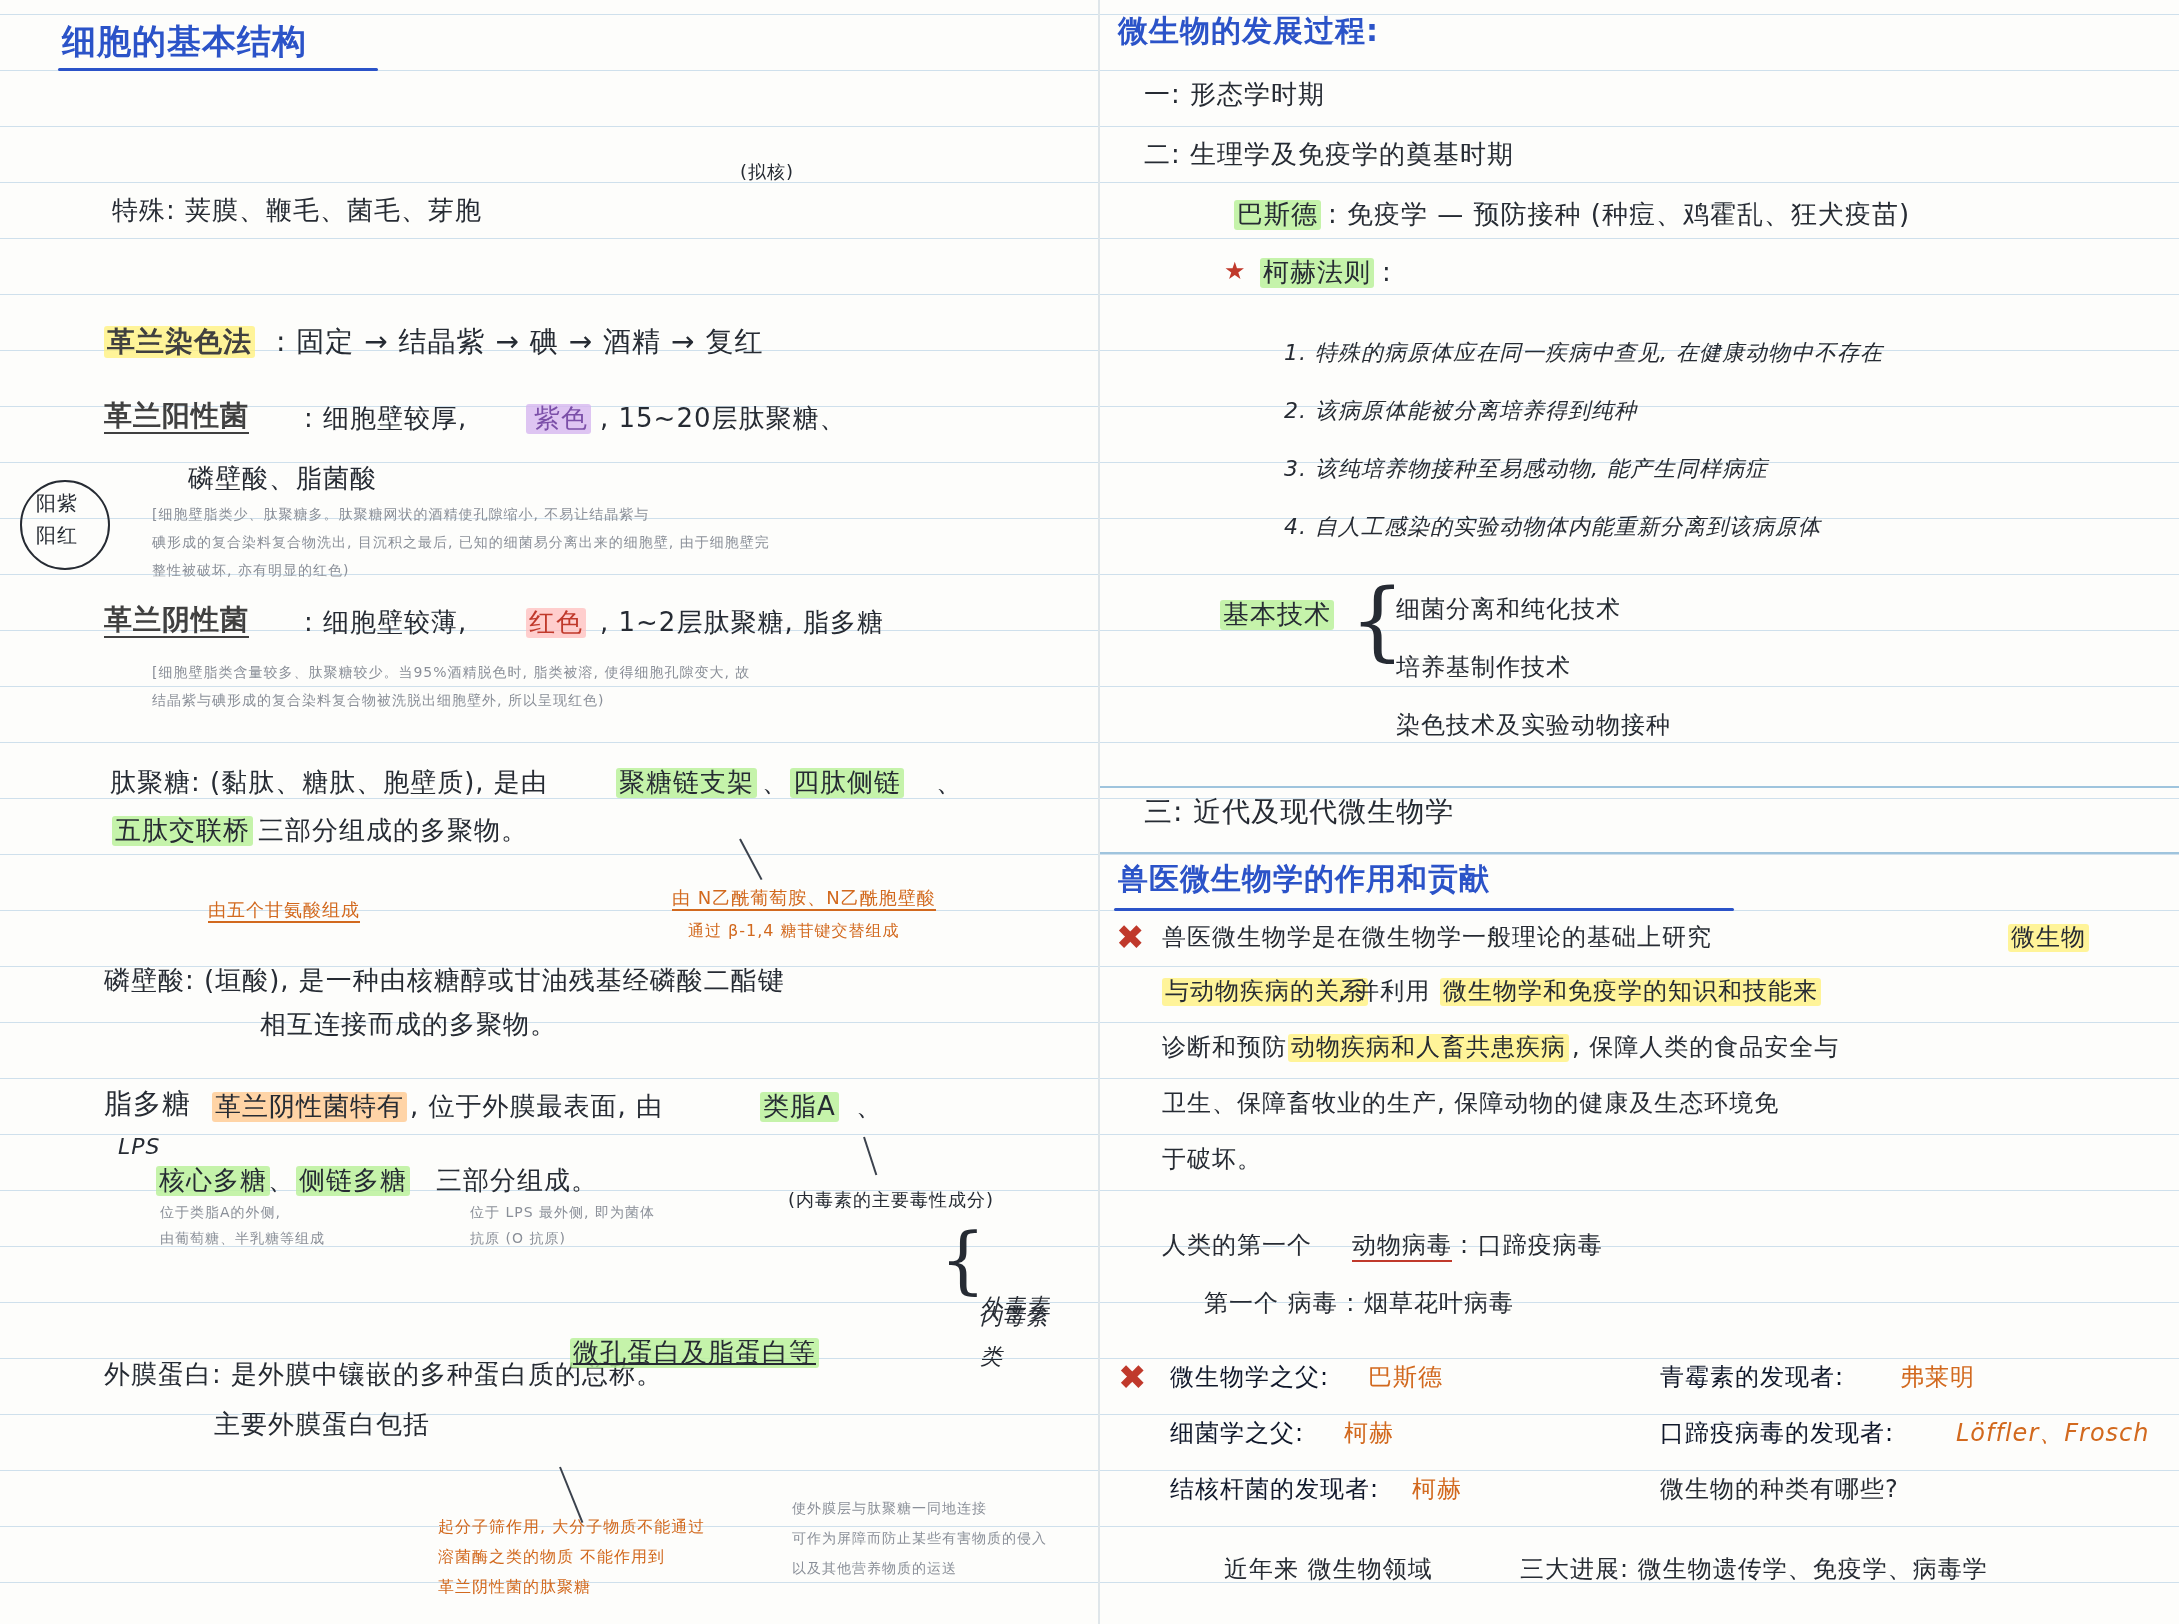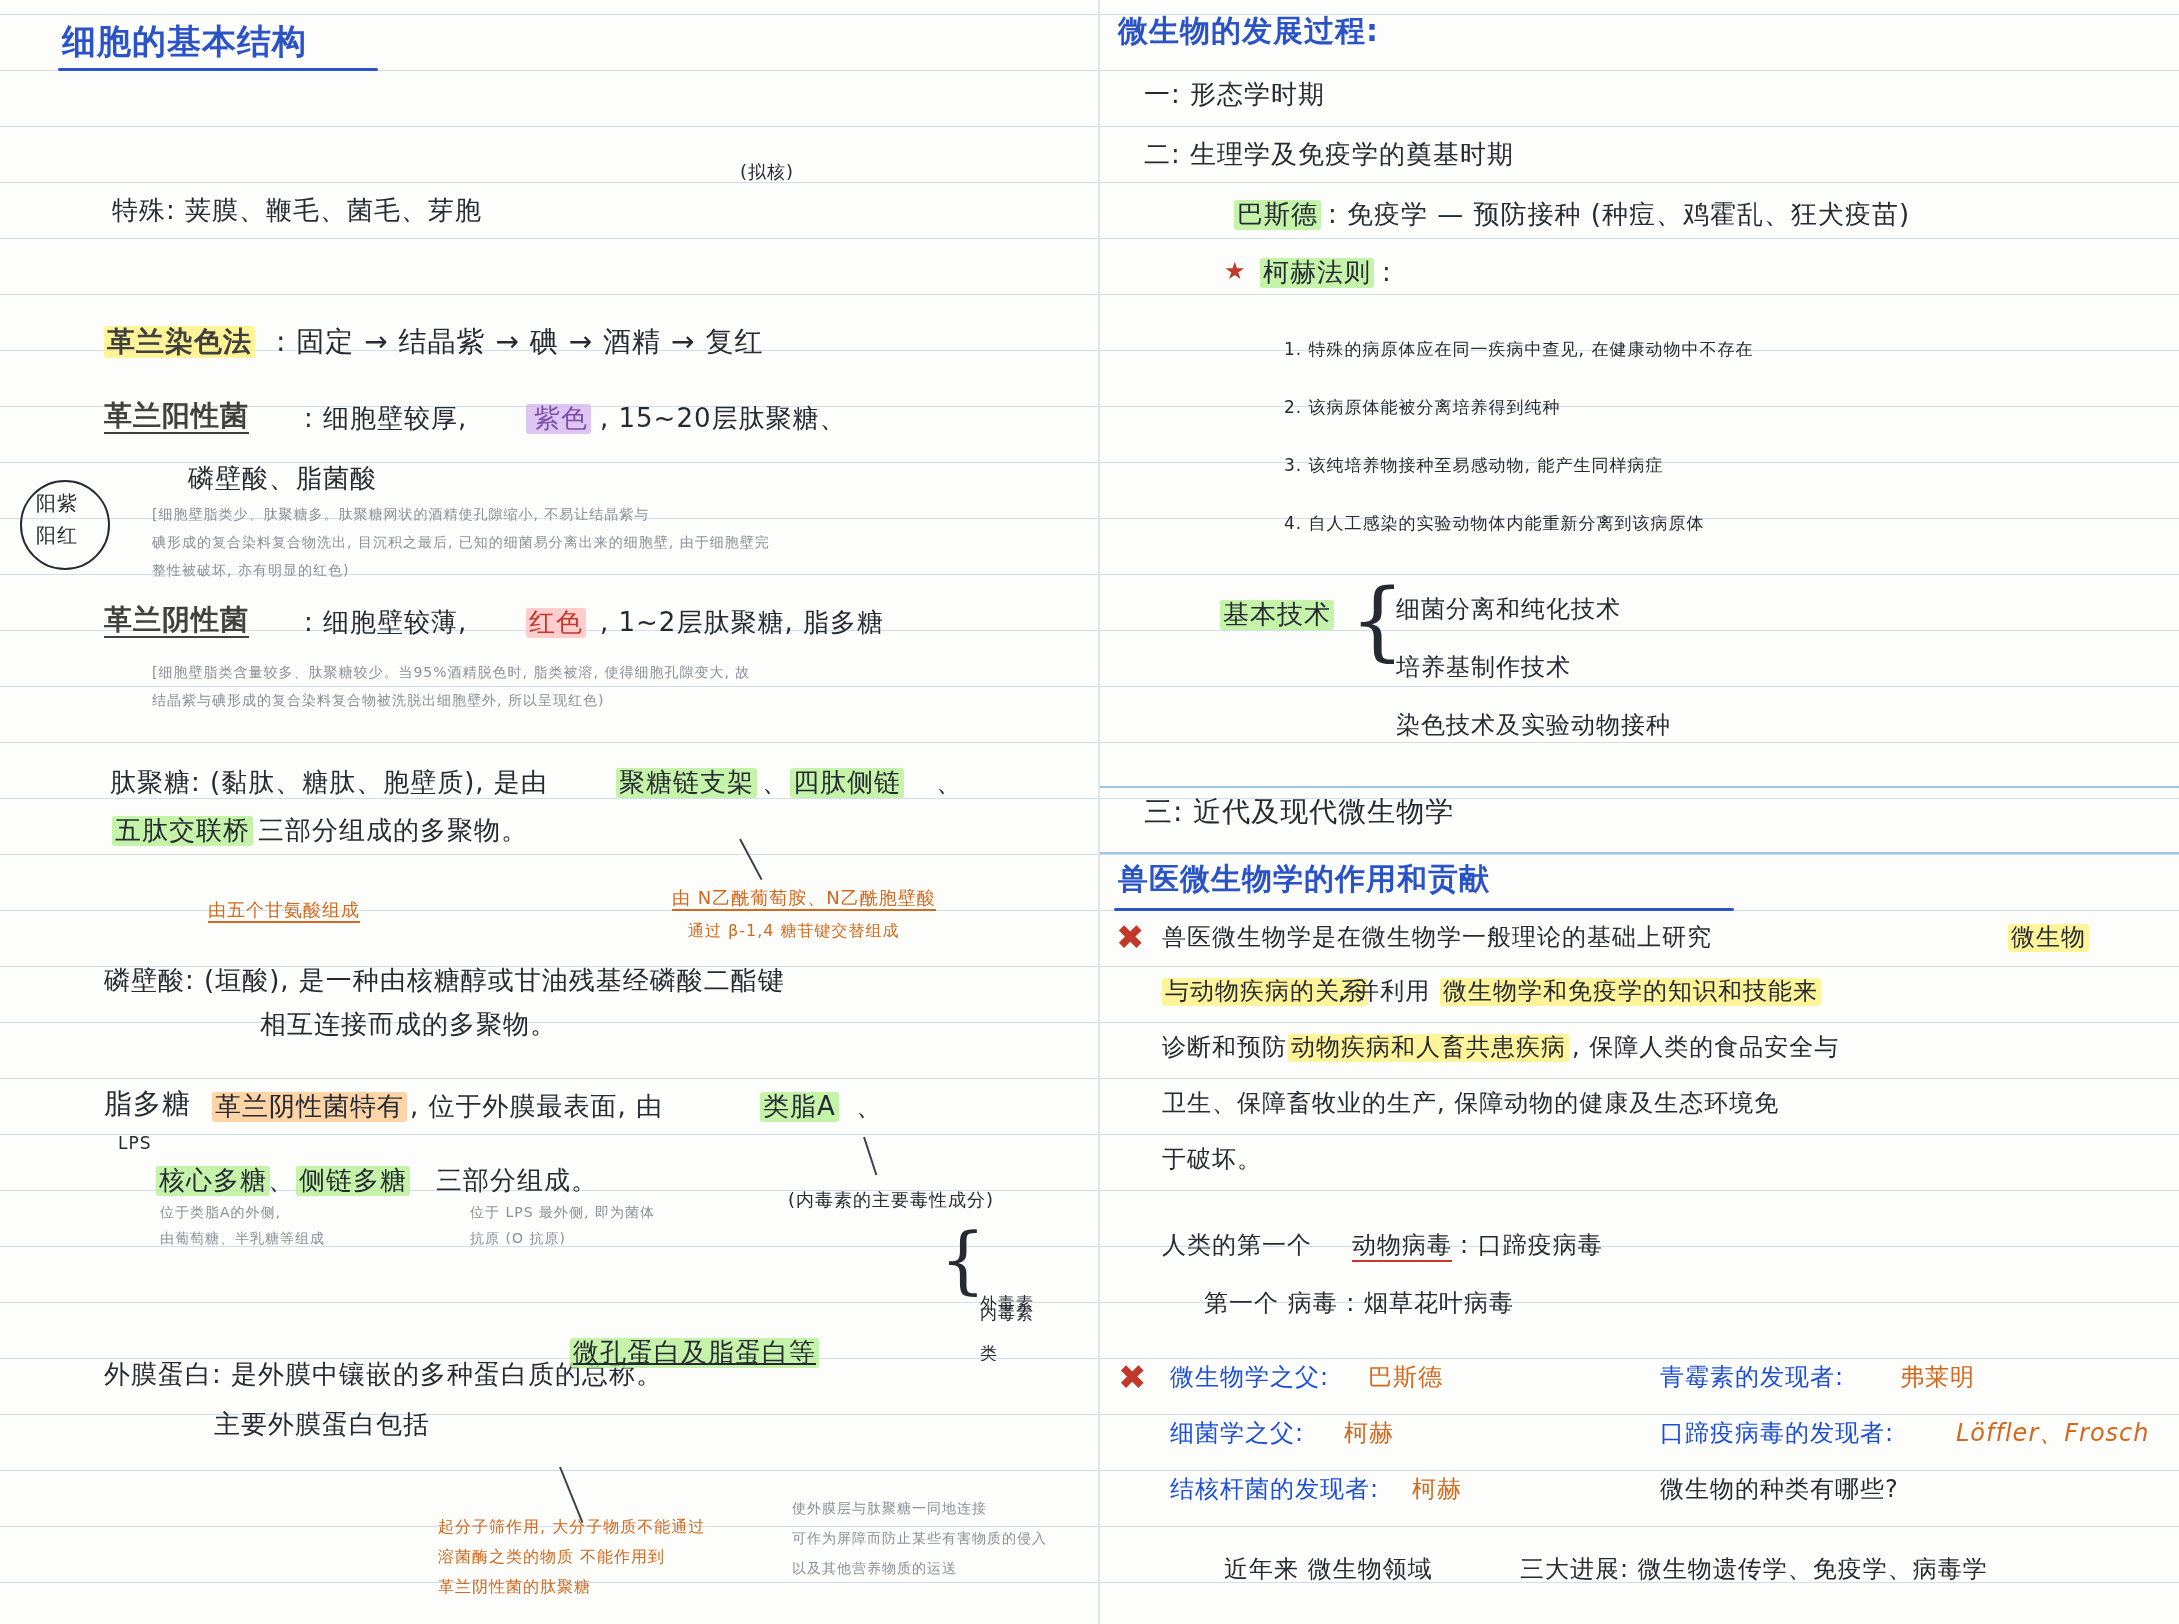--- a/index.html
+++ b/index.html
@@ -50,31 +50,31 @@
   .hw {
     position: absolute;
     white-space: pre;
     font-family: "DejaVu Sans", sans-serif;
     letter-spacing: 1px;
     line-height: 1.15;
   }
   .blue   { color: #2b53c8; }
   .blue2  { color: #404040; }
   .black  { color: #262b33; }
-  .teal   { color: #1d4ed8; }
+  .teal   { color: #0f172a; }
   .red    { color: #c0392b; }
   .orange { color: #d2691e; }
   .purple { color: #7b4fa8; }
   .gray   { color: #8a8f98; }
 
   .t14 { font-size: 14px; }
   .t16 { font-size: 16px; }
   .t18 { font-size: 18px; }
   .t20 { font-size: 20px; }
-  .t22 { font-size: 17px; }
+  .t22 { font-size: 22px; font-style: italic; }
   .t24 { font-size: 24px; }
   .t26 { font-size: 26px; }
   .t28 { font-size: 28px; }
   .t30 { font-size: 30px; }
   .t34 { font-size: 34px; }
 
   .bold { font-weight: bold; }
   .italic { font-style: italic; }
 
   .hl-y   { background: rgba(255,240,120,0.75); border-radius: 3px; padding: 0 3px; }

